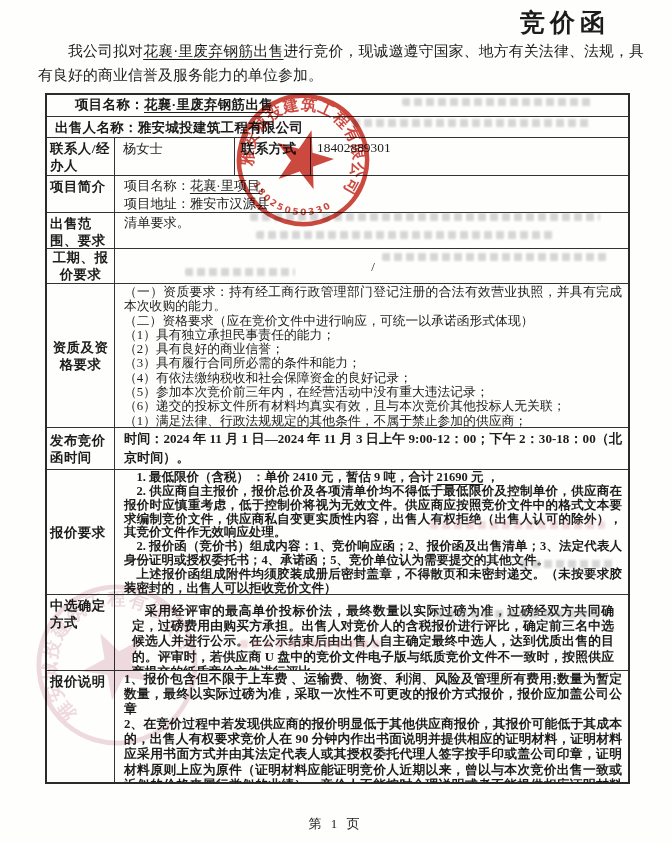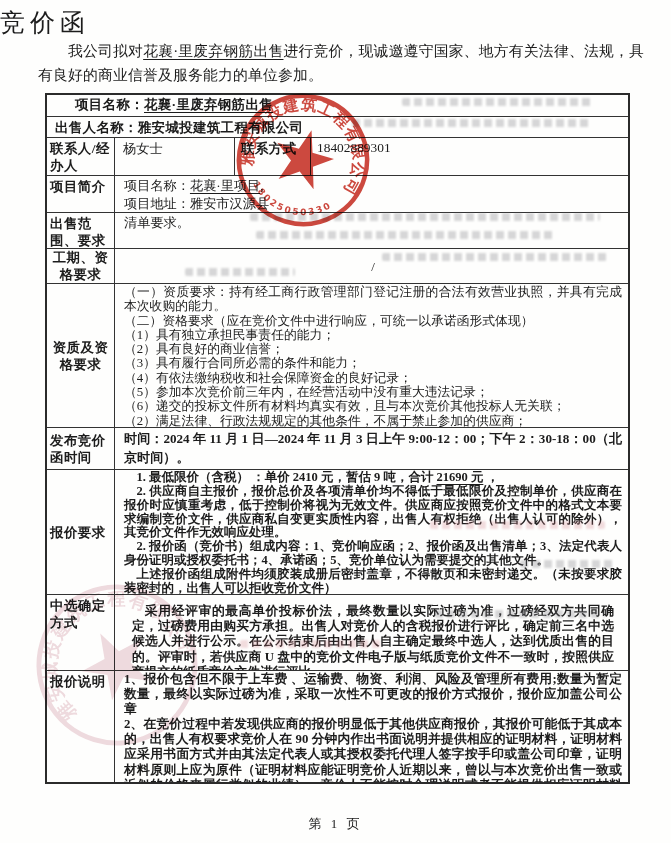--- a/index.html
+++ b/index.html
@@ -7,22 +7,22 @@
     position:relative;
     width:671px;height:843px;
     margin:0 auto;
     background:#fefefd;
     overflow:hidden;
     font-family:"Liberation Serif","DejaVu Serif",serif;
     color:#1c1c1c;
   }
   .title{
     position:absolute;left:0;top:6px;width:610px;
-    text-align:left;
-    font-size:25px;font-weight:normal;letter-spacing:5px;
+    text-align:right;
+    font-size:25px;font-weight:bold;letter-spacing:5px;
     margin:0;
   }
   .intro{
     position:absolute;left:38px;top:40px;width:606px;
     font-size:14.8px;line-height:23.5px;letter-spacing:.2px;
     text-indent:30px;text-align:justify;margin:0;
   }
   .u{text-decoration:underline;text-underline-offset:3px;}
 
   
@@ -108,36 +108,36 @@
         <div>项目地址：雅安市汉源县</div>
       </div>
     </div>
 
     <div class="row r5">
       <div class="cell lbl">出售范围、要求描述</div>
       <div class="cell val">清单要求。</div>
     </div>
 
     <div class="row r6">
-      <div class="cell lbl center">工期、资格要求</div>
+      <div class="cell lbl center">工期、报价要求</div>
       <div class="cell val slash">/</div>
     </div>
 
     <div class="row r7">
       <div class="cell lbl center">资质及资格要求</div>
       <div class="cell val">
         <div class="qline">（一）资质要求：持有经工商行政管理部门登记注册的合法有效营业执照，并具有完成本次收购的能力。</div>
         <div class="qline">（二）资格要求（应在竞价文件中进行响应，可统一以承诺函形式体现）</div>
         <div class="qline">（1）具有独立承担民事责任的能力；</div>
         <div class="qline">（2）具有良好的商业信誉；</div>
         <div class="qline">（3）具有履行合同所必需的条件和能力；</div>
         <div class="qline">（4）有依法缴纳税收和社会保障资金的良好记录；</div>
         <div class="qline">（5）参加本次竞价前三年内，在经营活动中没有重大违法记录；</div>
         <div class="qline">（6）递交的投标文件所有材料均真实有效，且与本次竞价其他投标人无关联；</div>
-        <div class="qline">（2）满足法律、行政法规规定的其他条件，不属于禁止参加的供应商；</div>
+        <div class="qline">（1）满足法律、行政法规规定的其他条件，不属于禁止参加的供应商；</div>
       </div>
     </div>
 
     <div class="row r8">
       <div class="cell lbl vcenter">发布竞价函时间</div>
       <div class="cell val v8">时间：2024 年 11 月 1 日—2024 年 11 月 3 日上午 9:00-12：00；下午 2：30-18：00（北京时间）。</div>
     </div>
 
     <div class="row r9">
       <div class="cell lbl vcenter">报价要求</div>

